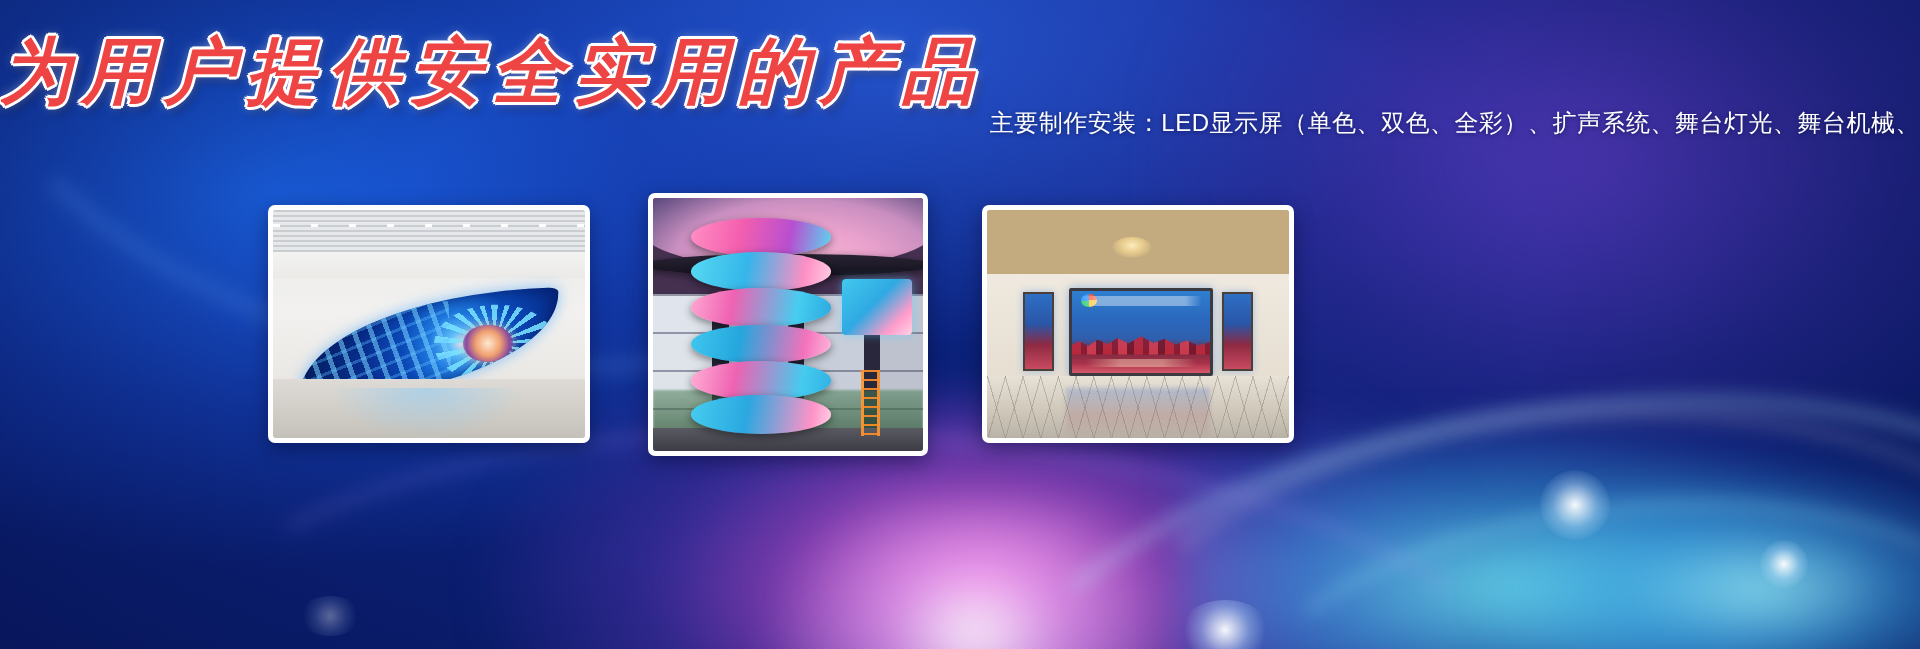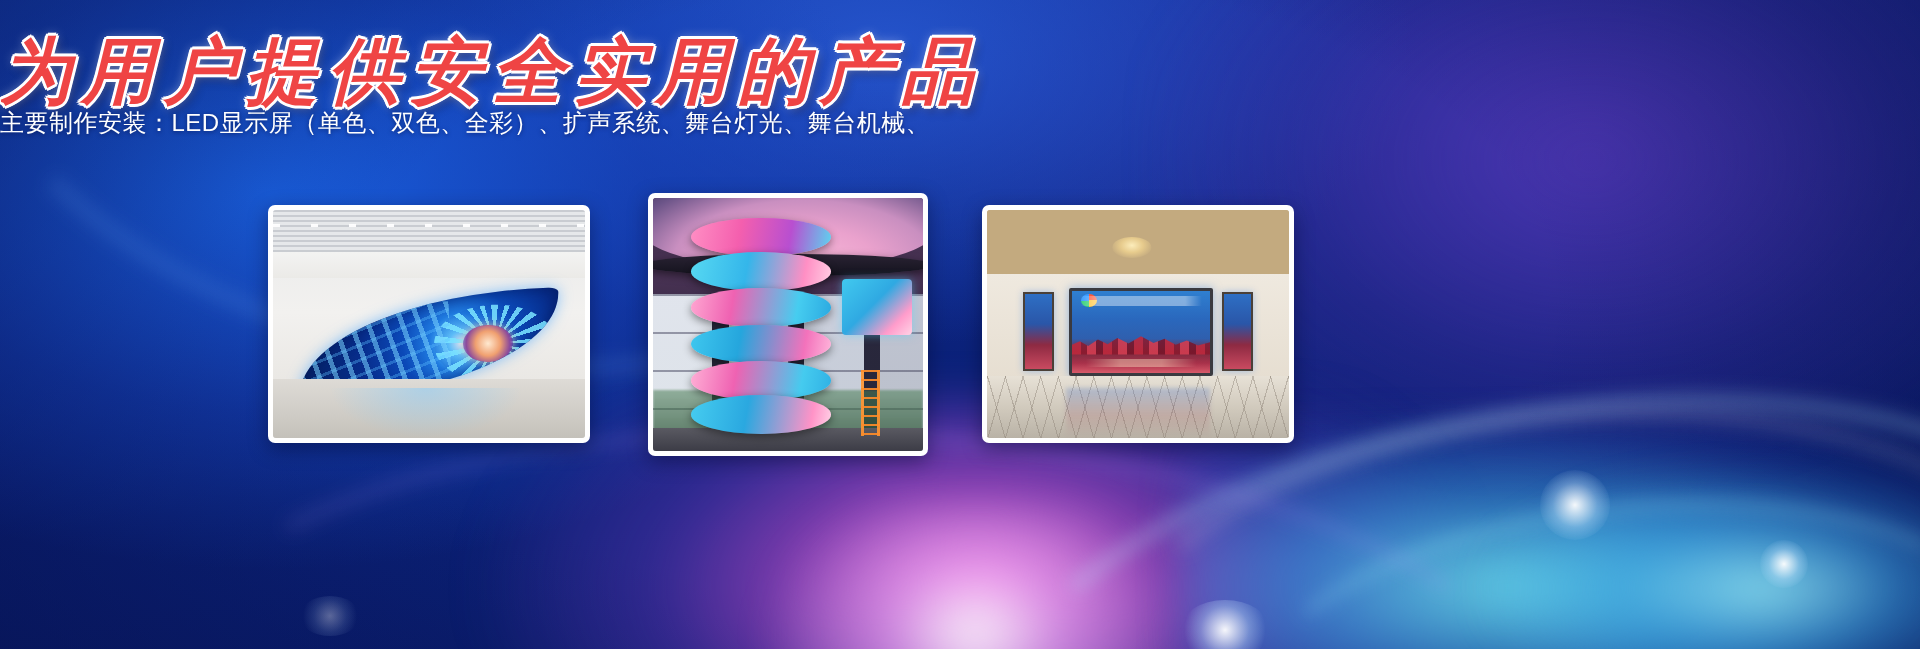--- a/index.html
+++ b/index.html
@@ -114,21 +114,21 @@
       -2px -2px 0 #ffffff,  2px -2px 0 #ffffff,
       -2px  2px 0 #ffffff,  2px  2px 0 #ffffff,
       -3px  0   0 #ffffff,  3px  0   0 #ffffff,
        0   -3px 0 #ffffff,  0    3px 0 #ffffff,
        0 0 12px rgba(255,255,255,0.55),
        4px 6px 10px rgba(0,0,40,0.45);
     white-space:nowrap;
   }
   .subtitle{
     position:absolute;top:101px;left:0;right:0;
-    text-align:left;
+    text-align:right;
     color:#ffffff;
     font-size:24px;
     line-height:44px;
     letter-spacing:0.5px;
     text-shadow:0 1px 4px rgba(0,10,60,0.6);
   }
   .subtitle .line{display:block;white-space:nowrap;}
 
   
   .cards{position:absolute;top:0;left:0;width:100%;height:100%;}

